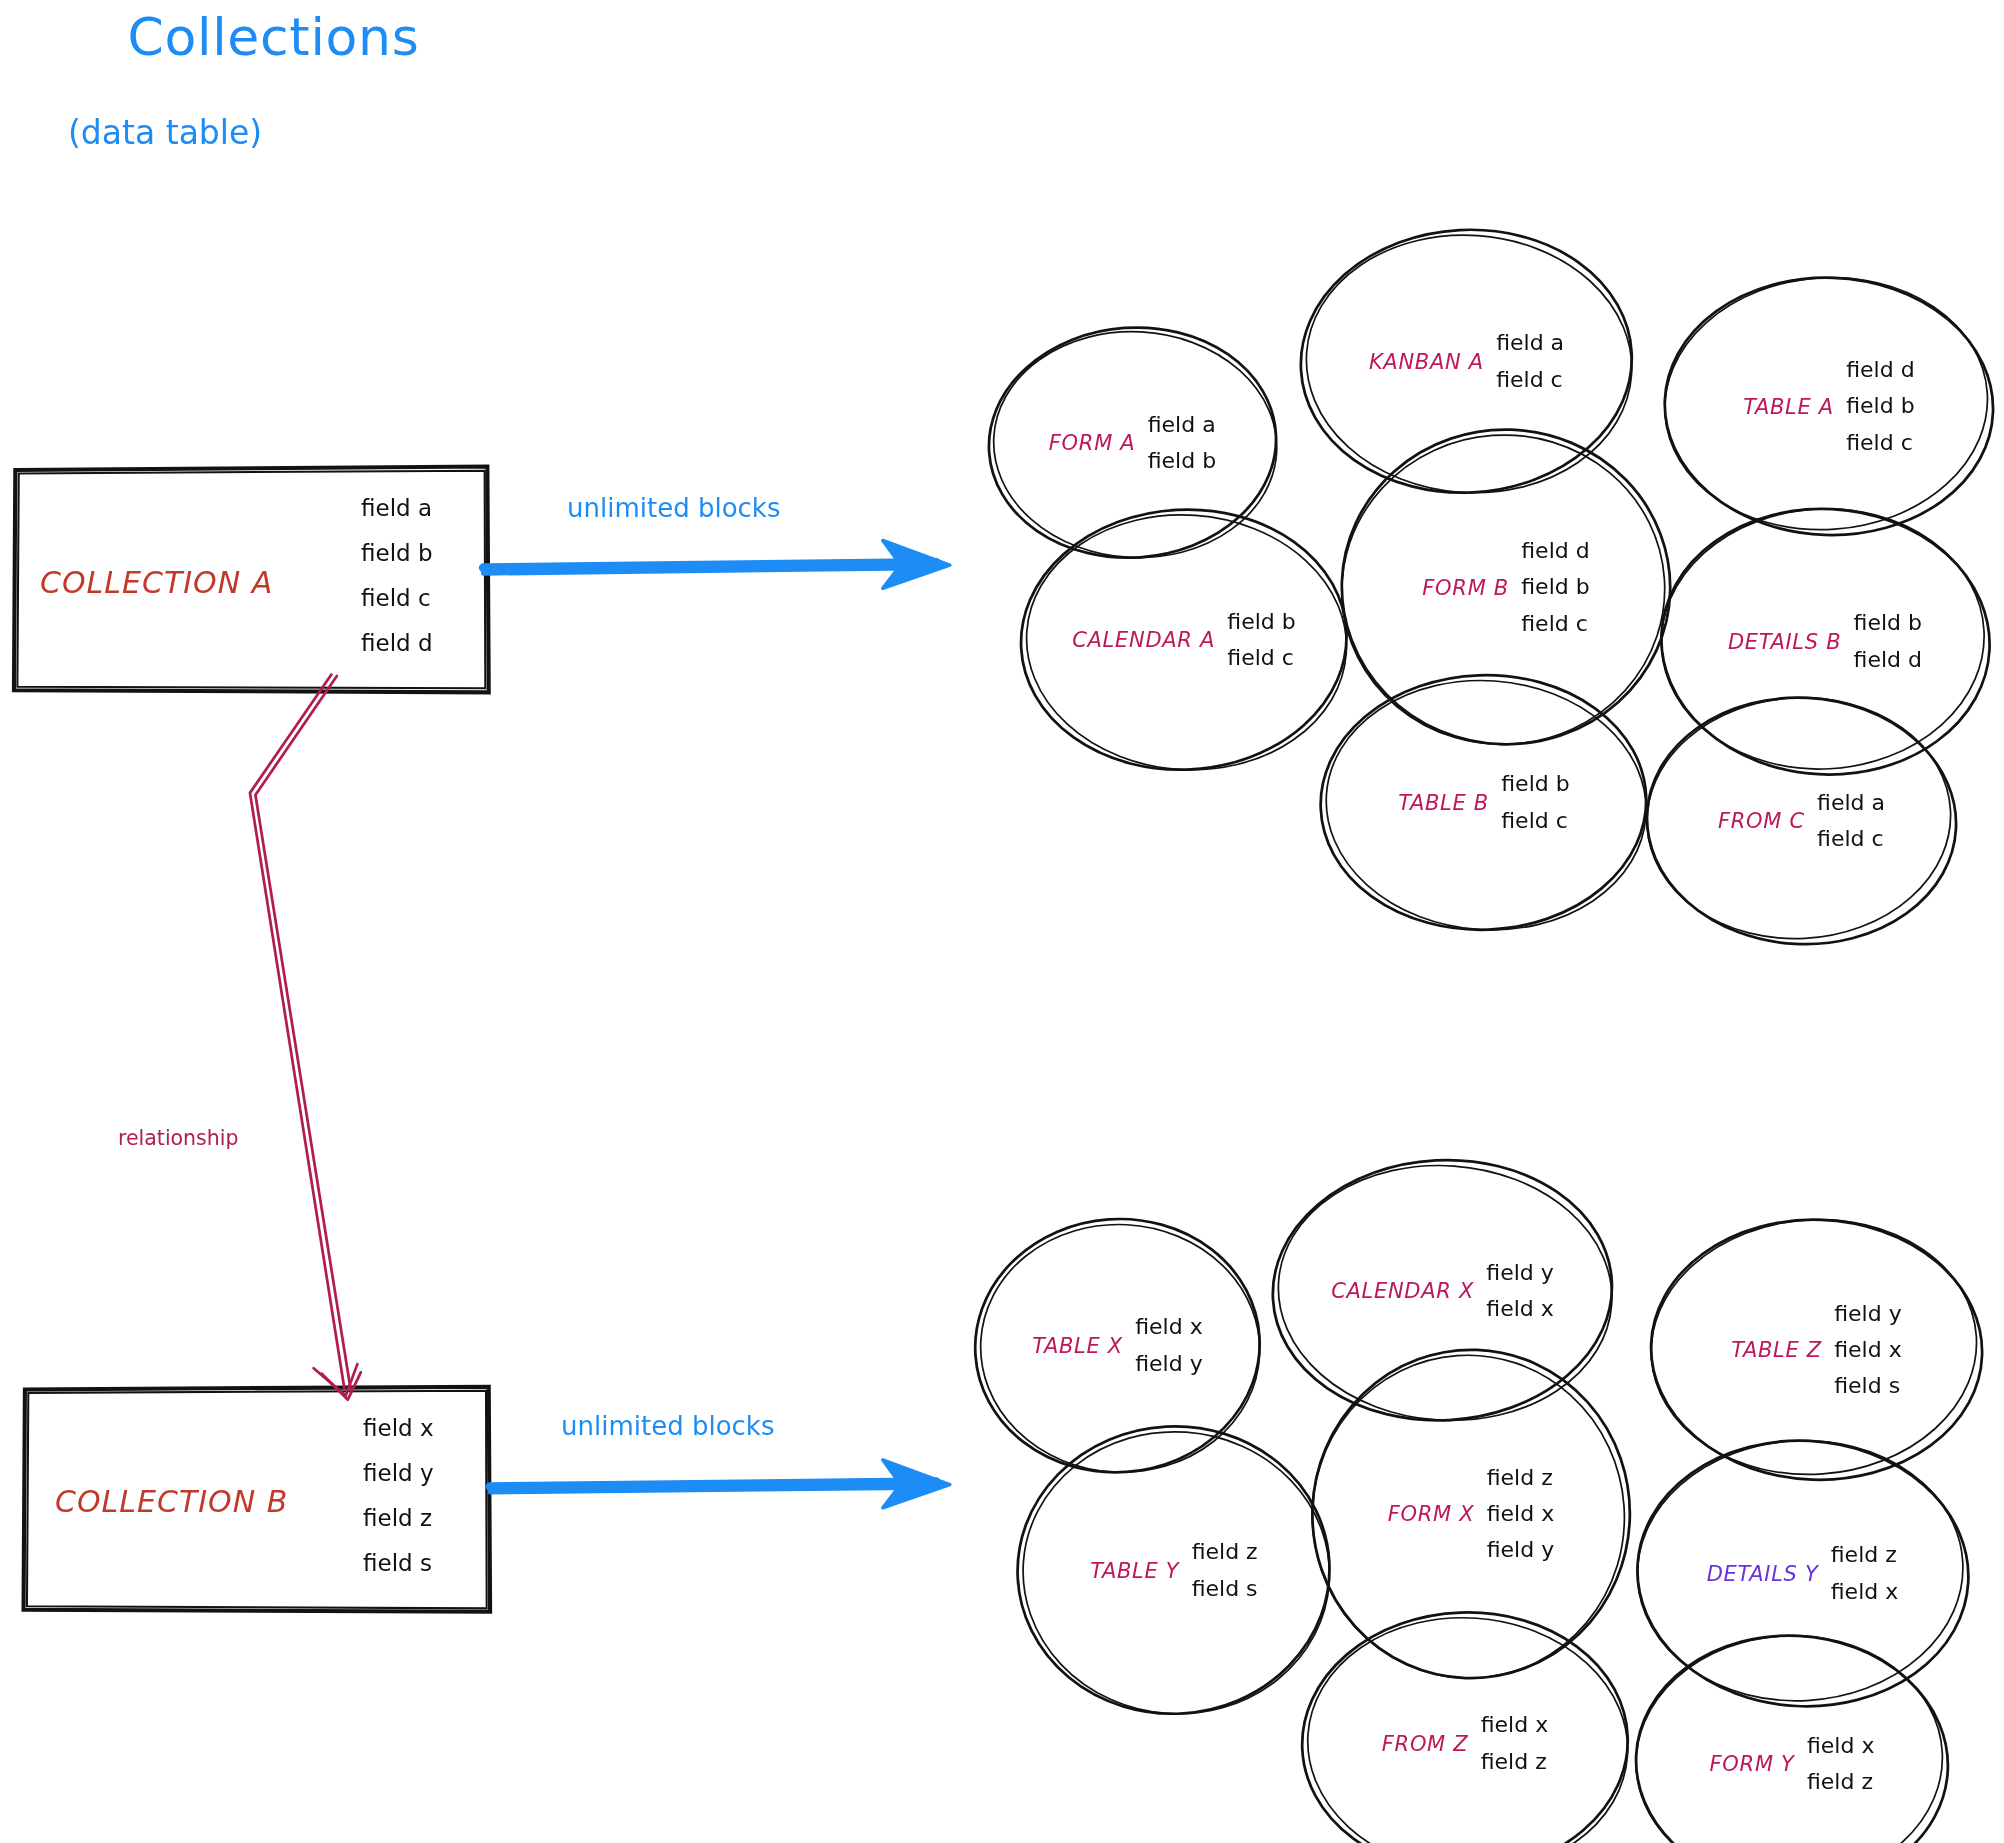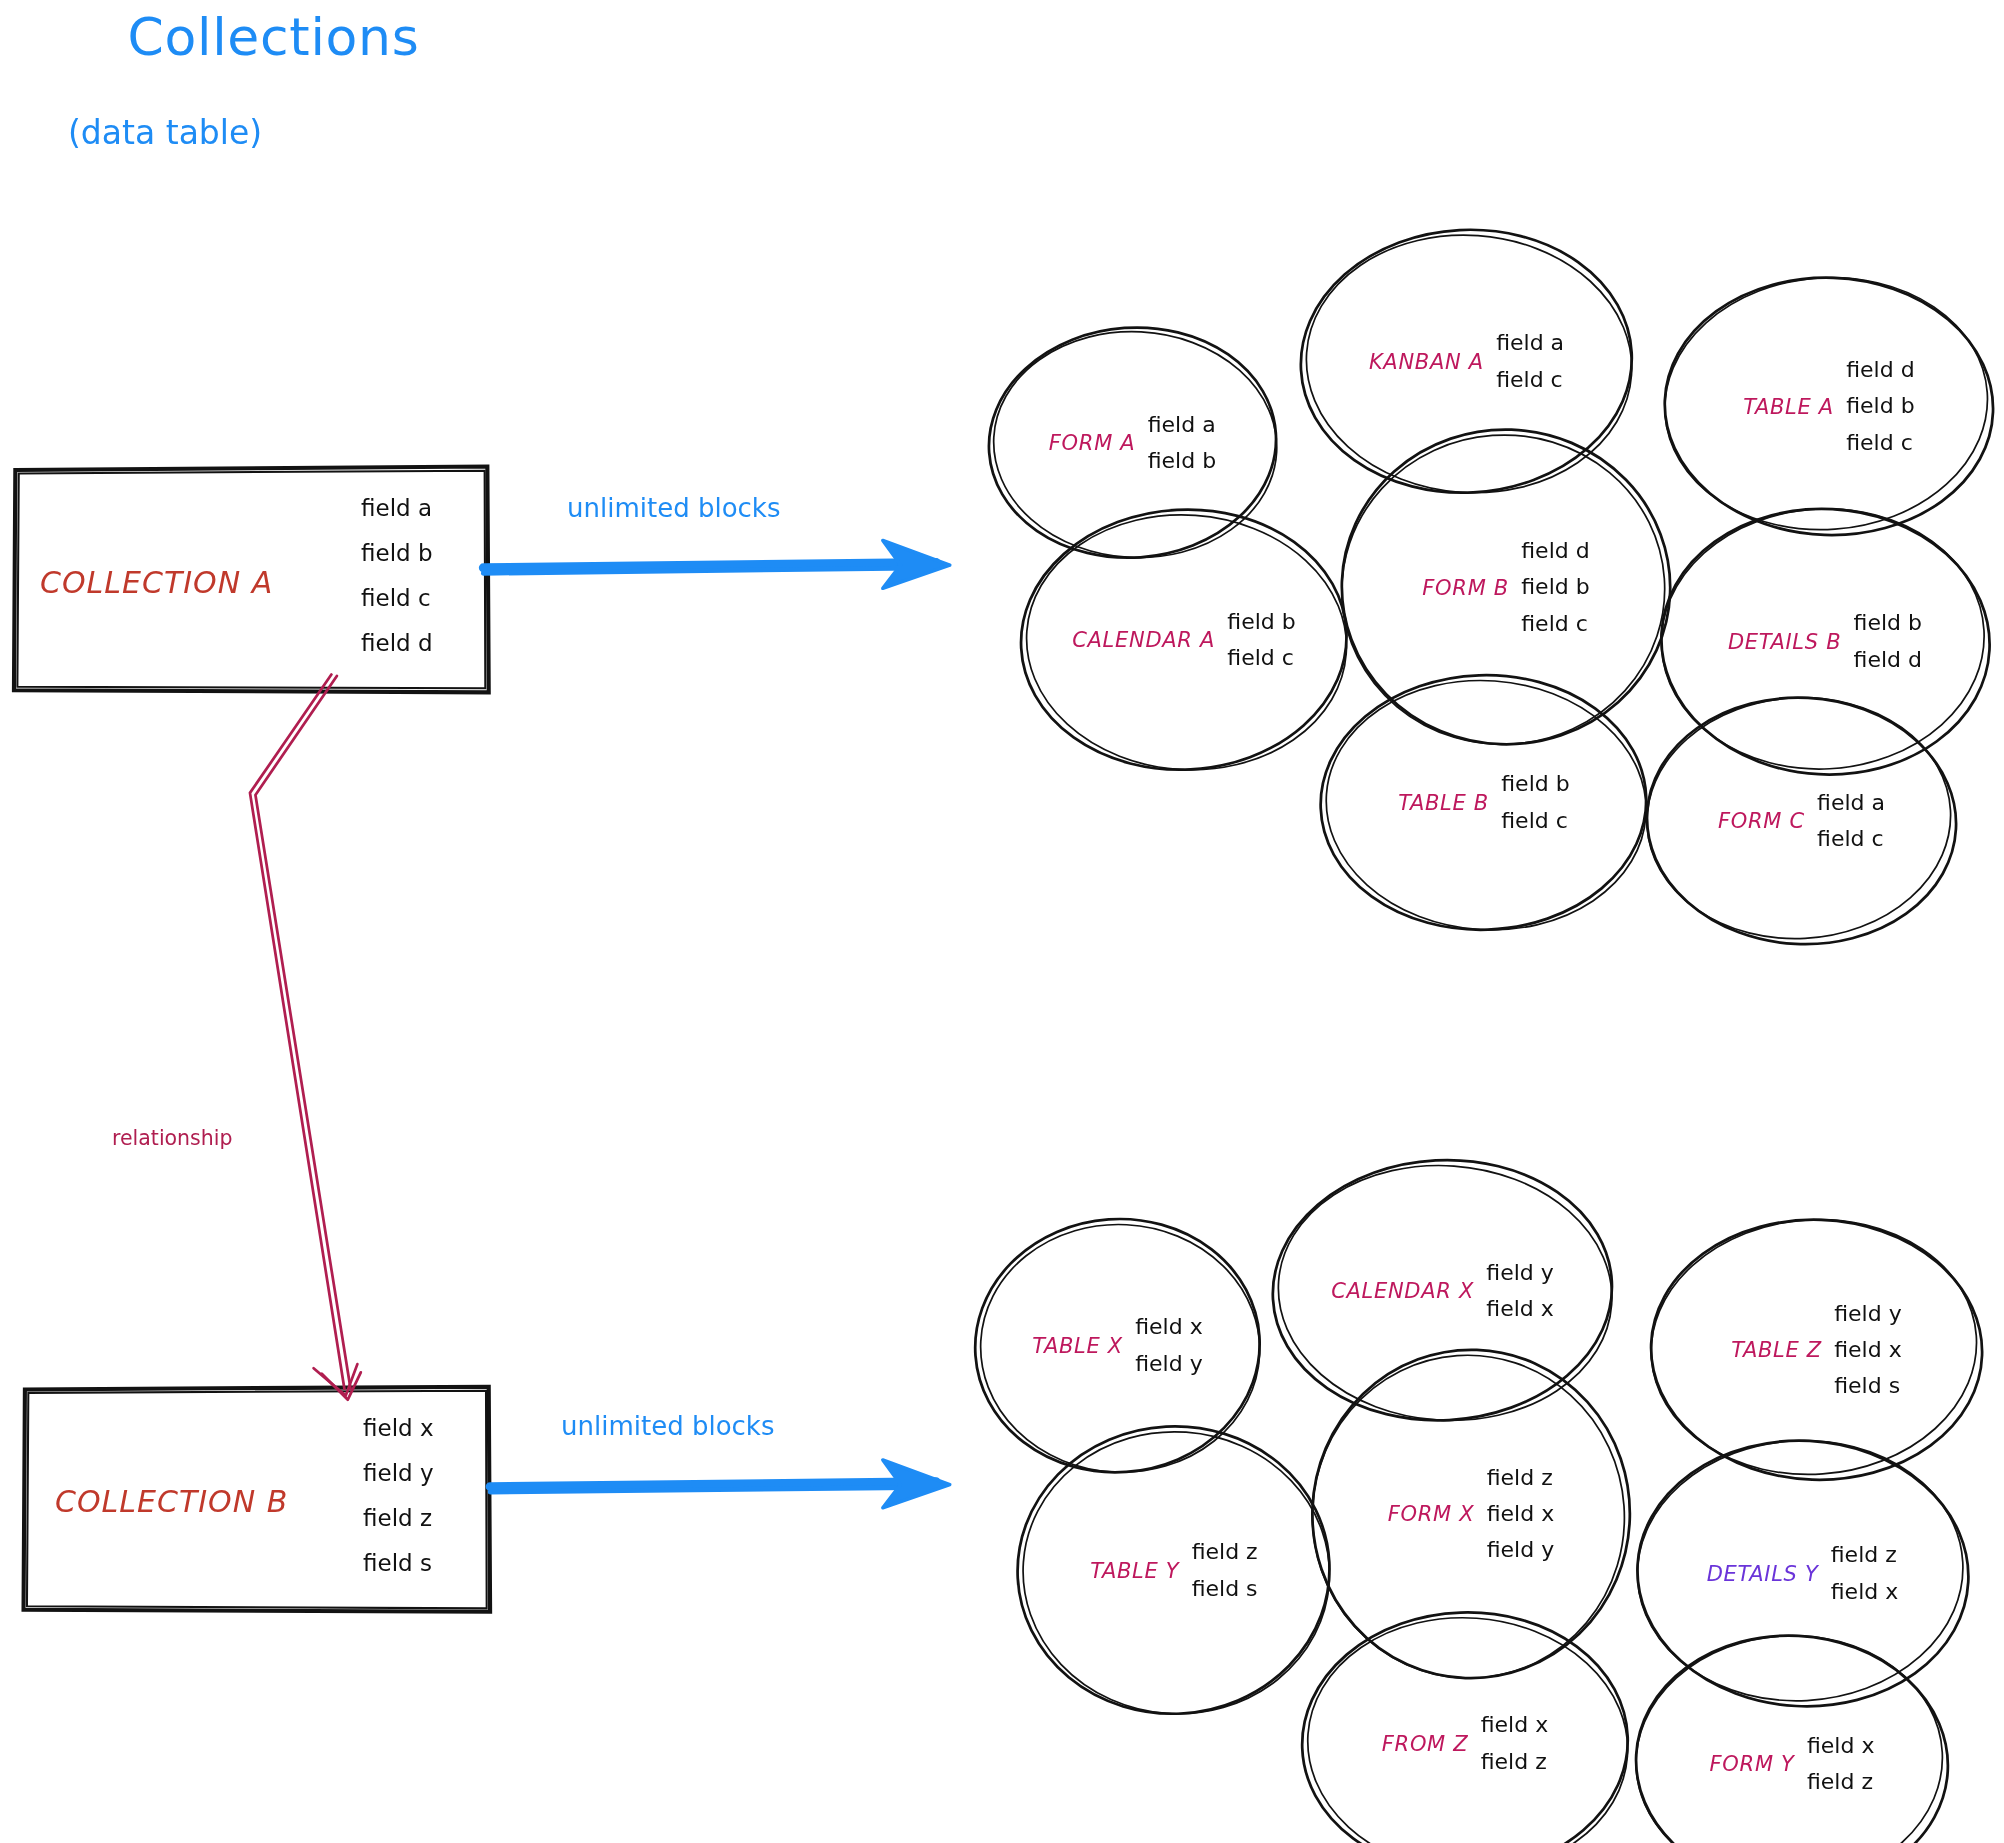--- a/index.html
+++ b/index.html
@@ -213,21 +213,21 @@
     <div class="collection-name" style="left:55px; top:1484px;">COLLECTION B</div>
     <div class="collection-fields" style="left:363px; top:1406px;">
       <span class="f">field x</span>
       <span class="f">field y</span>
       <span class="f">field z</span>
       <span class="f">field s</span>
     </div>
   </div>
   <div class="arrow-label" style="left:561px; top:1411px;">unlimited blocks</div>
 
-  <div class="rel-label" style="left:112px; top:1126px;">relationship</div>
+  <div class="rel-label" style="left:118px; top:1126px;">relationship</div>
 
   <div class="block" style="left:989px; top:328px; width:287px; height:230px;">
     <div class="block-inner">
       <span class="block-label">FORM A</span>
       <span class="block-fields">
         <span class="f">field a</span>
         <span class="f">field b</span>
       </span>
     </div>
   </div>
@@ -289,21 +289,21 @@
       <span class="block-label">TABLE B</span>
       <span class="block-fields">
         <span class="f">field b</span>
         <span class="f">field c</span>
       </span>
     </div>
   </div>
 
   <div class="block" style="left:1647px; top:698px; width:309px; height:246px;">
     <div class="block-inner">
-      <span class="block-label">FORM C</span>
+      <span class="block-label">FROM C</span>
       <span class="block-fields">
         <span class="f">field a</span>
         <span class="f">field c</span>
       </span>
     </div>
   </div>
 
   <div class="block" style="left:975px; top:1219px; width:285px; height:253px;align-items:flex-end;">
     <div class="block-inner">
       <span class="block-label">TABLE X</span>

